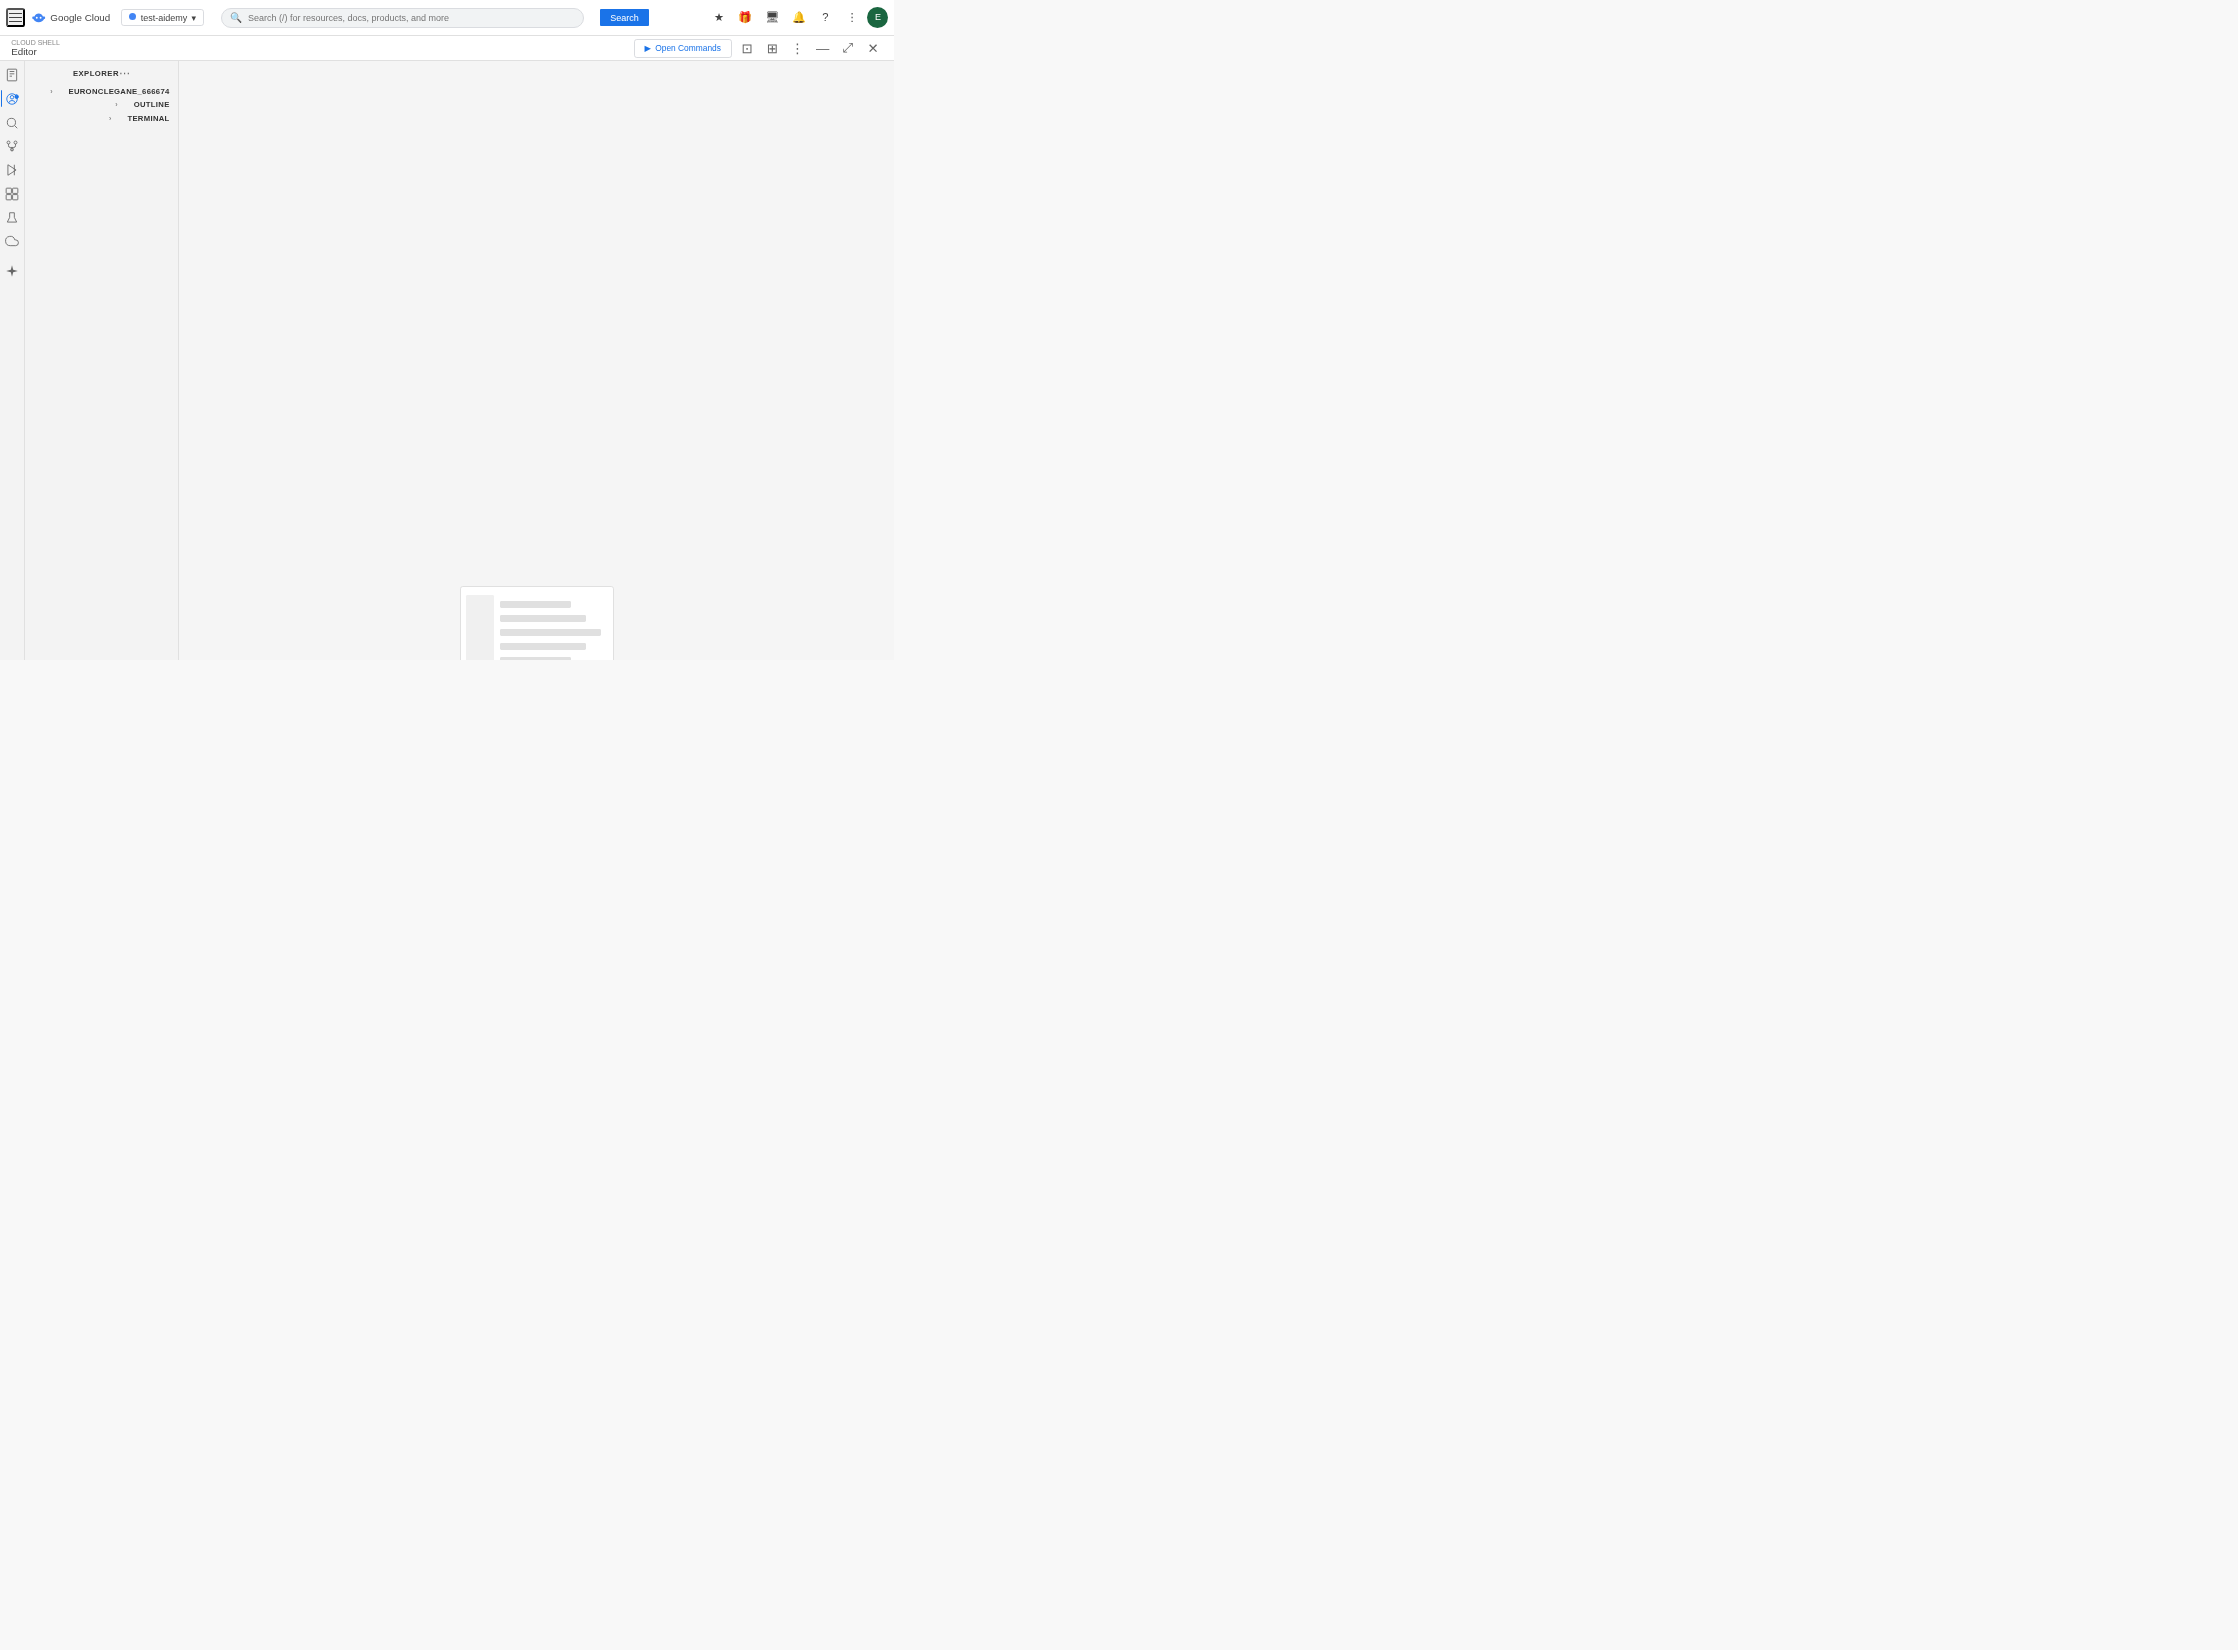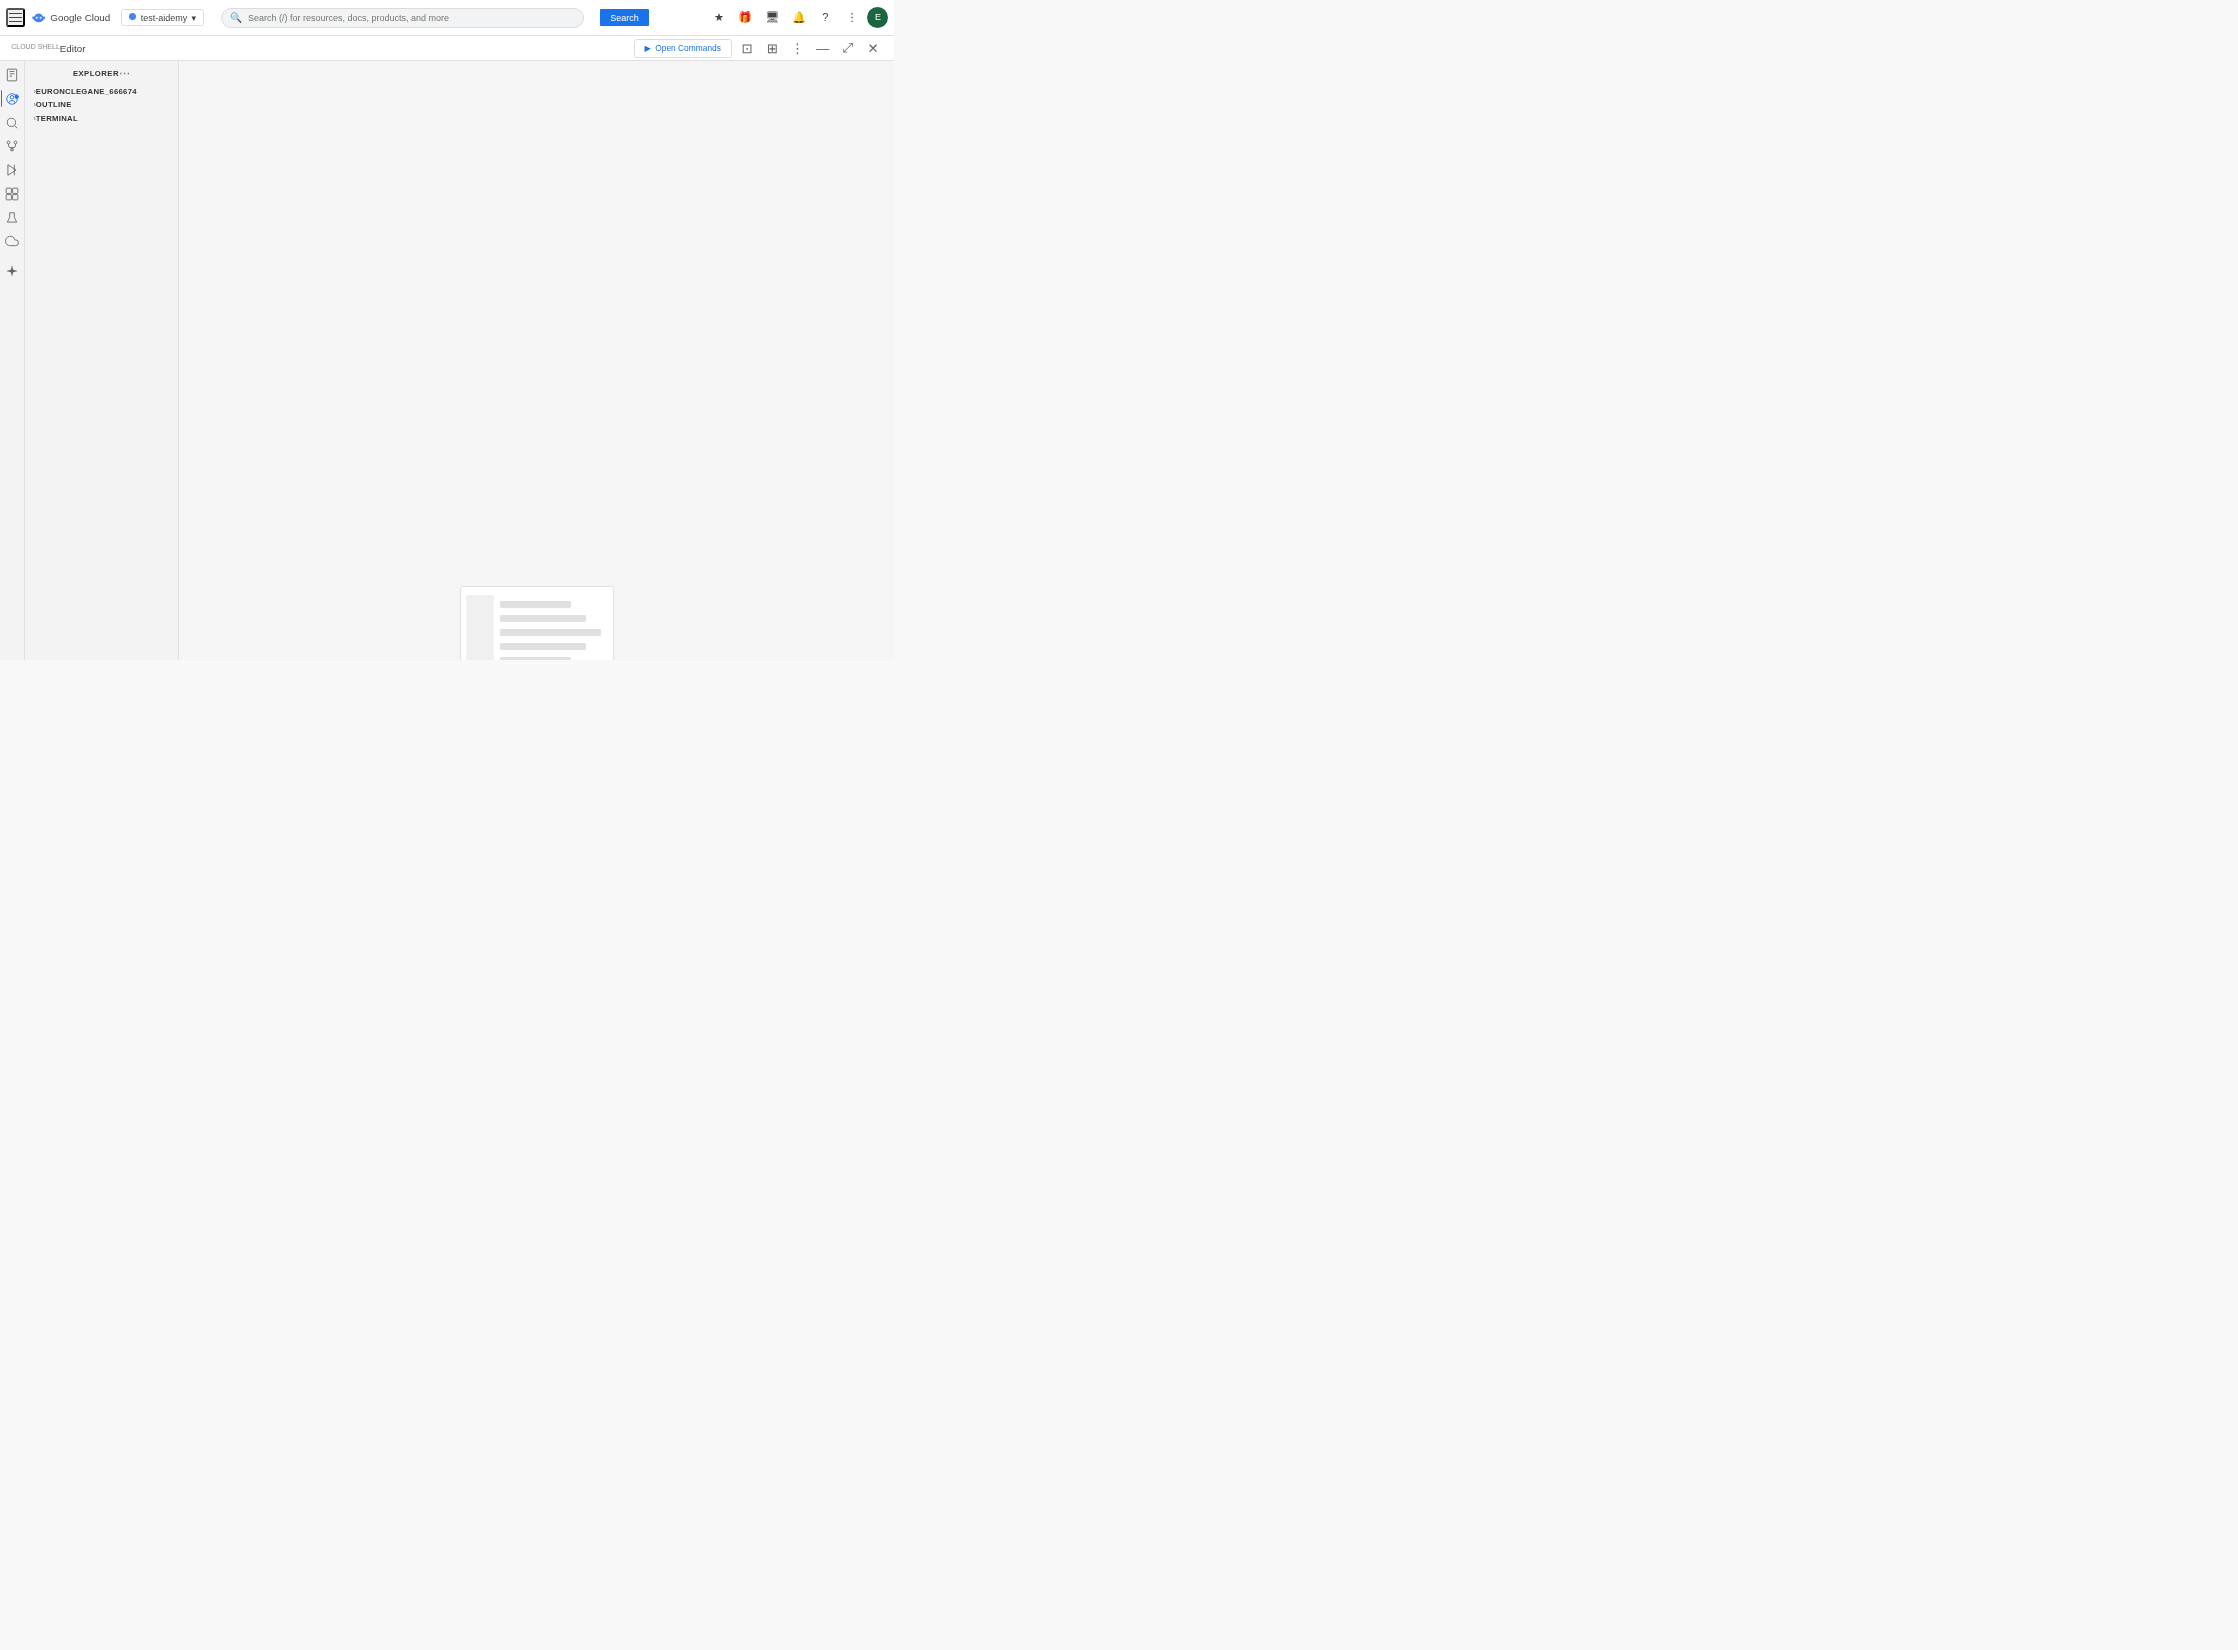--- a/index.html
+++ b/index.html
@@ -66,21 +66,21 @@
     .cloud-shell-header {
       height: 25px;
       background: #fff;
       border-bottom: 0.7px solid #e0e0e0;
       display: flex;
       align-items: center;
       padding: 0 11.2px;
       justify-content: space-between;
     }
     .cloud-shell-title {
-      display: flex; 
+      display: flex; flex-direction: column;
     }
     .cloud-shell-label { font-size: 7px; color: #888; text-transform: uppercase; }
     .cloud-shell-name { font-size: 9.8px; font-weight: 400; color: #444; }
     .cloud-shell-actions {
       display: flex; align-items: center; gap: 5.6px;
     }
     .open-terminal-btn {
       background: #fff; border: 0.7px solid #dadce0; border-radius: 2.8px;
       padding: 3.5px 9.8px; font-size: 8.4px; cursor: pointer; color: #1a73e8;
       display: flex; align-items: center; gap: 4.2px;
@@ -136,22 +136,22 @@
       padding: 5.6px 8.4px; font-size: 7.7px; font-weight: 600; color: #333;
       letter-spacing: 0.06em; text-transform: uppercase;
     }
     .sidebar-more-btn {
       border: none; background: transparent; cursor: pointer; color: #666; font-size: 11.2px;
     }
     .sidebar-tree {
       flex: 1; overflow-y: auto; padding: 0 0 5.6px;
     }
     .tree-item {
-      display: flex; align-items: center; gap: 0;
-      padding: 2.1px 8.4px; cursor: pointer; font-size: 8.4px; color: #333;
+      display: flex; align-items: center; gap: 16px;
+      padding: 2.1px 8.4px; cursor: pointer; font-size: 8.4px; color: #333; justify-content: flex-end;
     }
     .tree-chevron { font-size: 7px; color: #666; }
     .tree-label { font-weight: 600; font-size: 7.7px; letter-spacing: 0.04em; color: #333; }
 
     
     .editor-main {
       flex: 1;
       display: flex;
       flex-direction: column;
       background: #fff;

